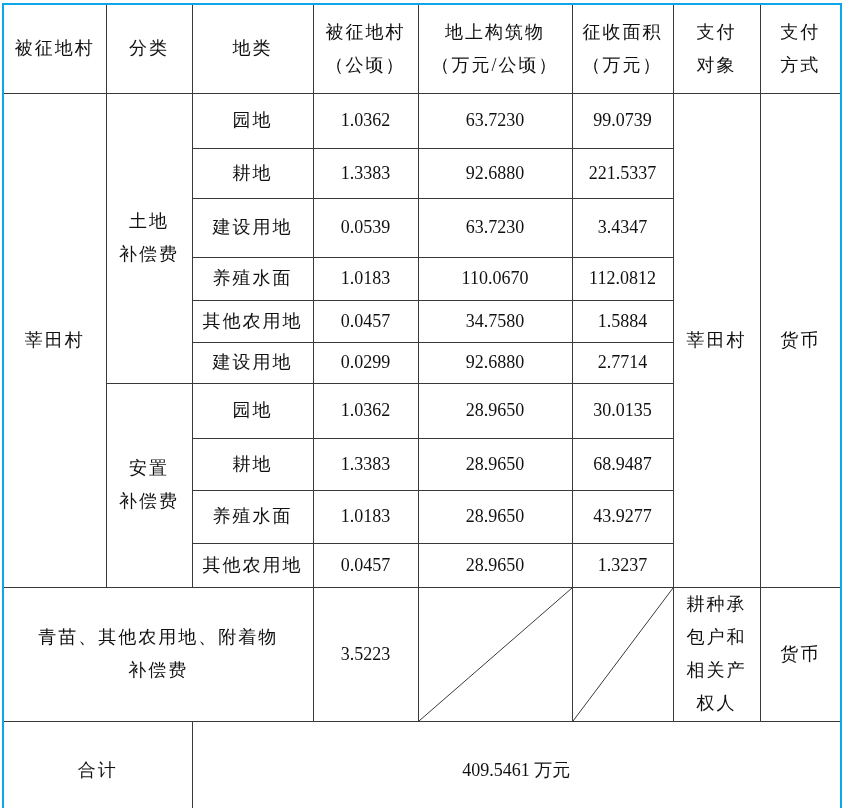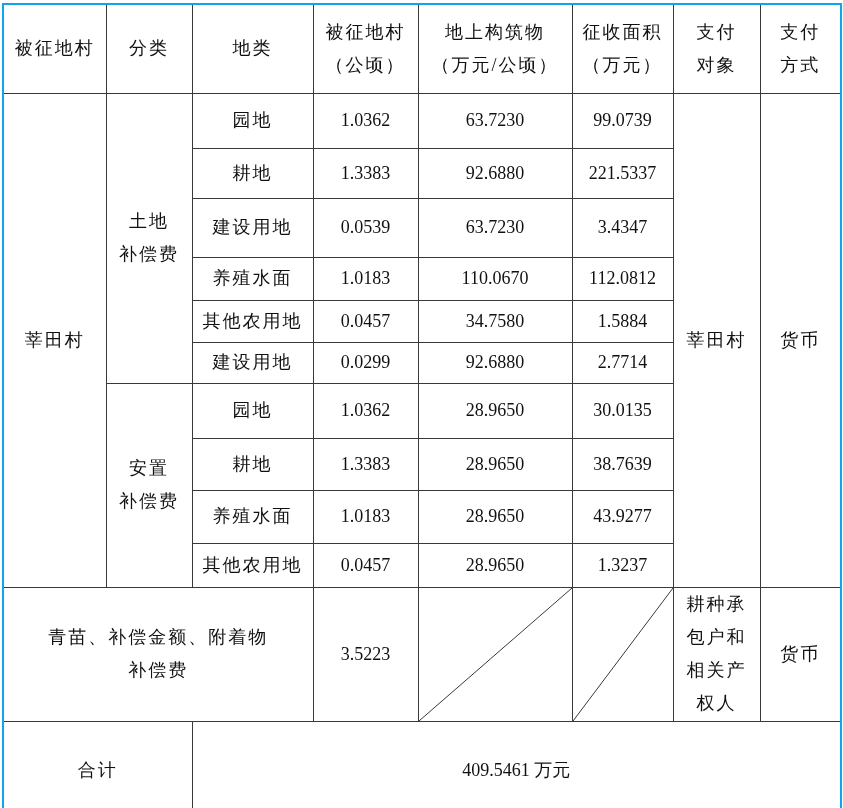--- a/index.html
+++ b/index.html
@@ -130,37 +130,37 @@
 补偿费</td>
     <td class="cjk">园地</td>
     <td class="num">1.0362</td>
     <td class="num">28.9650</td>
     <td class="num">30.0135</td>
   </tr>
   <tr style="height:52px">
     <td class="cjk">耕地</td>
     <td class="num">1.3383</td>
     <td class="num">28.9650</td>
-    <td class="num">38.7639</td>
+    <td class="num">68.9487</td>
   </tr>
   <tr style="height:53px">
     <td class="cjk">养殖水面</td>
     <td class="num">1.0183</td>
     <td class="num">28.9650</td>
     <td class="num">43.9277</td>
   </tr>
   <tr style="height:44px">
     <td class="cjk">其他农用地</td>
     <td class="num">0.0457</td>
     <td class="num">28.9650</td>
     <td class="num">1.3237</td>
   </tr>
 
   <tr style="height:134px">
-    <td class="cjk" colspan="3">青苗、补偿金额、附着物
+    <td class="cjk" colspan="3">青苗、其他农用地、附着物
 补偿费</td>
     <td class="num">3.5223</td>
     <td class="diag">
       <svg viewBox="0 0 100 100" preserveAspectRatio="none">
         <line x1="0" y1="100" x2="100" y2="0" stroke="#3a3a3a" stroke-width="1" vector-effect="non-scaling-stroke"></line>
       </svg>
     </td>
     <td class="diag">
       <svg viewBox="0 0 100 100" preserveAspectRatio="none">
         <line x1="0" y1="100" x2="100" y2="0" stroke="#3a3a3a" stroke-width="1" vector-effect="non-scaling-stroke"></line>

